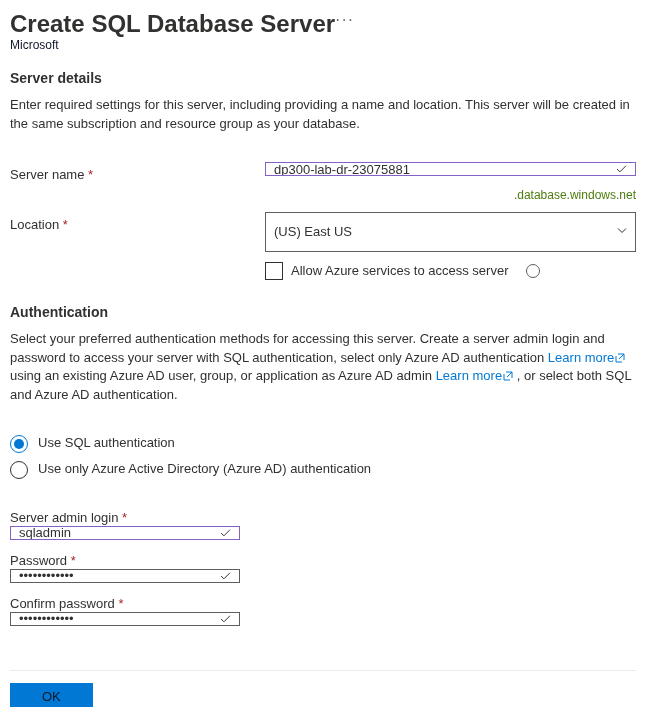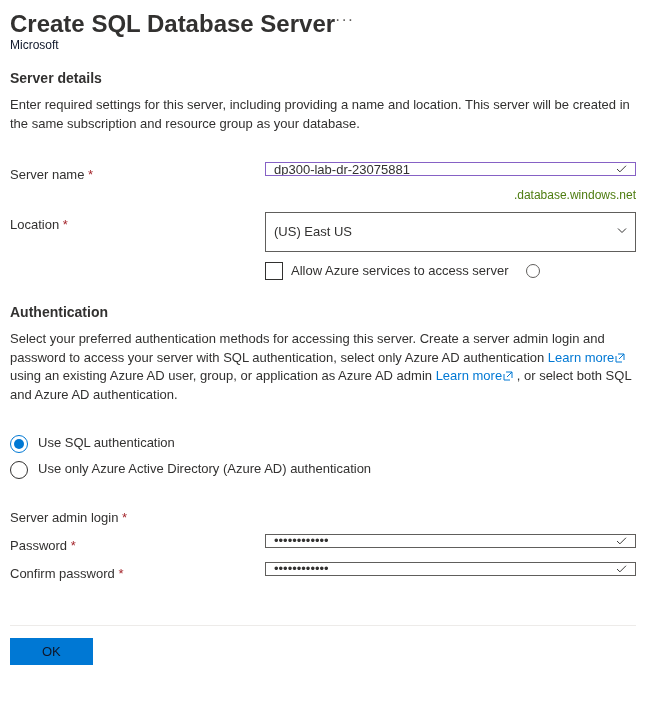--- a/index.html
+++ b/index.html
@@ -204,20 +204,21 @@
     }
     .radio-label {
       font-size: 13px;
       color: #323130;
     }
     .auth-fields {
       margin-top: 26px;
     }
     .auth-fields .form-row {
       margin-bottom: 8px;
+      flex-direction: column;
     }
     .hr {
       border: none;
       border-top: 1px solid #edebe9;
       margin-top: 44px;
       margin-bottom: 0;
     }
     .footer {
       padding-top: 12px;
     }
@@ -307,20 +308,28 @@
       </div>
     </div>
   </div>
 </div>
 
 <div class="auth-fields">
   <div class="form-row">
     <div class="form-label">
       <span>Server admin login</span> <span class="required">*</span>
     </div>
+    <div class="form-control-col">
+      <input type="text" class="form-input valid-input" value="sqladmin" style="">
+      <span class="checkmark">
+        <svg viewBox="0 0 16 16">
+            <path d="M13.5 4L6 11.5 2.5 8" stroke="#323130" stroke-width="1.2" fill="none"></path>
+          </svg>
+      </span>
+    </div>
   </div>
 
   <div class="form-row">
     <div class="form-label">
       <span>Password</span> <span class="required">*</span>
     </div>
     <div class="form-control-col">
       <input type="text" class="form-input" value="••••••••••••" style="">
       <span class="checkmark">
         <svg viewBox="0 0 16 16">

